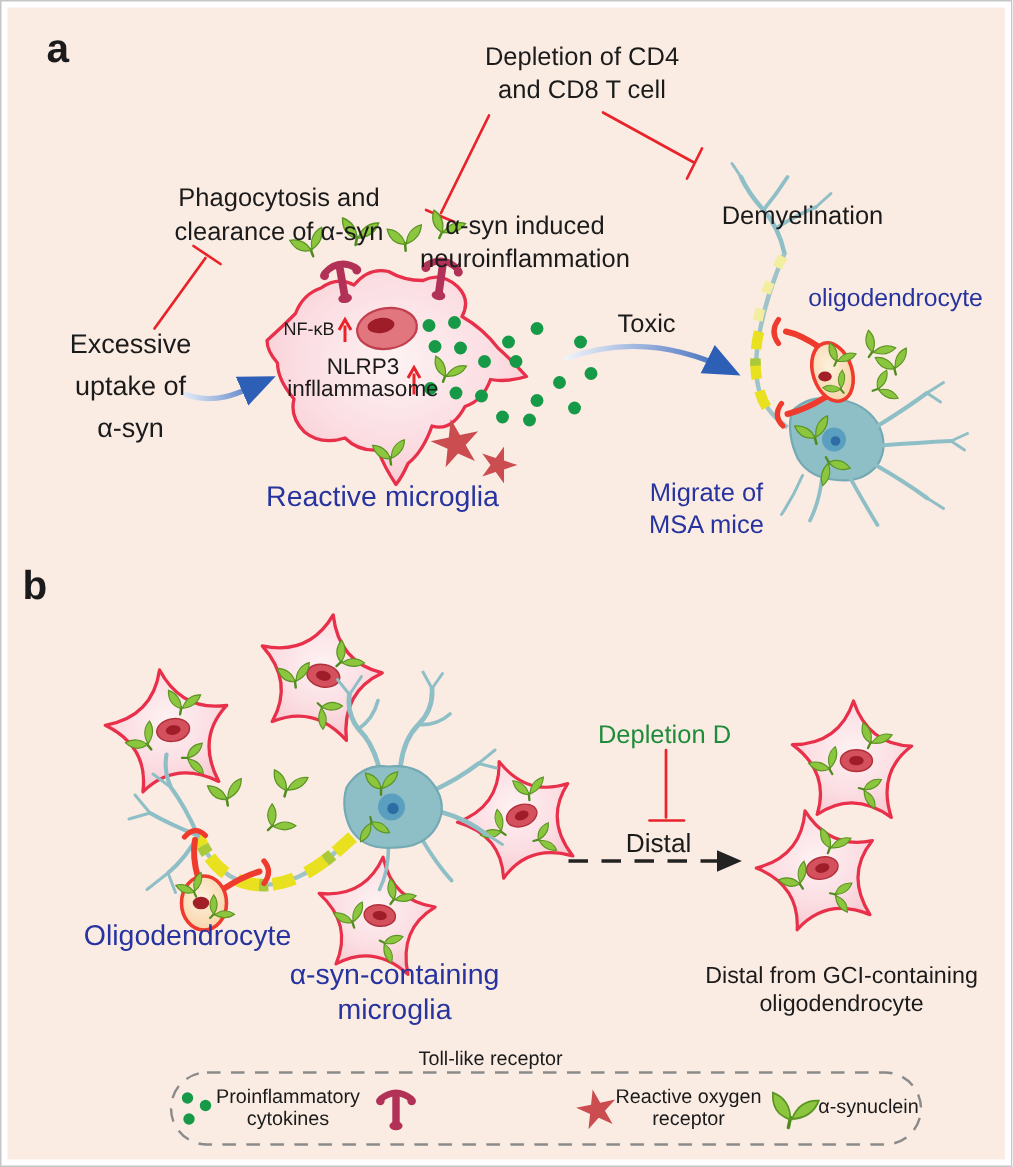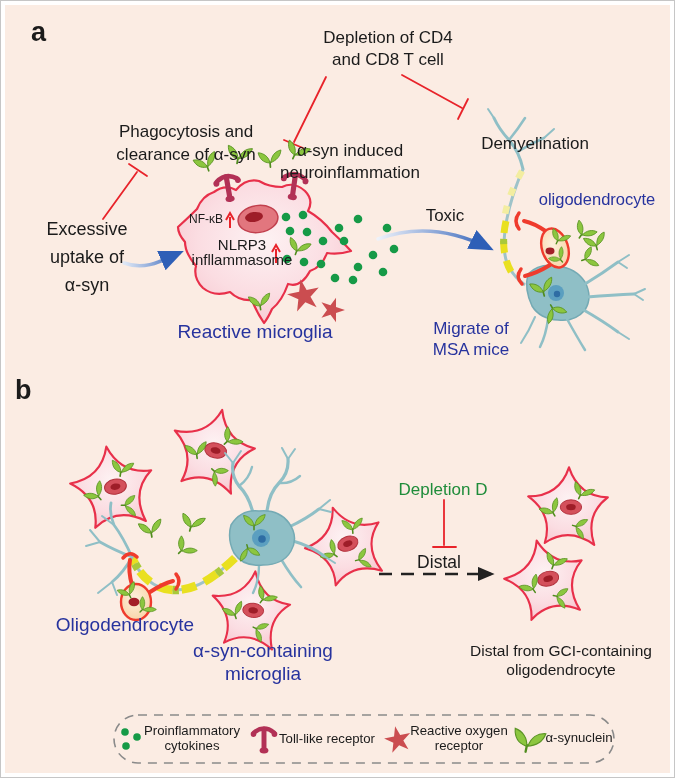--- a/index.html
+++ b/index.html
@@ -343,21 +343,21 @@
 
   <div class="lbl leftalign small" style="left:188px;top:211px;">NF-κB</div>
 
   <div class="lbl small" style="left:241px;top:237px;font-size:15px;">
     <div>NLRP3</div>
     <div>infllammasome</div>
   </div>
 
   <div class="lbl blue" style="left:254px;top:320px;font-size:19px;">Reactive microglia</div>
 
-  <div class="lbl" style="left:444px;top:204px;">Toxic</div>
+  <div class="lbl" style="left:430px;top:204px;">Toxic</div>
 
   <div class="lbl blue" style="left:596px;top:188px;font-size:16.5px;line-height:21px;">
     <div>oligodendrocyte</div>
   </div>
 
   <div class="lbl blue" style="left:470px;top:317px;line-height:21px;">
     <div>Migrate of</div>
     <div>MSA mice</div>
   </div>
 
@@ -376,19 +376,19 @@
 
   <div class="lbl" style="left:560px;top:640px;font-size:15.5px;line-height:19px;">
     <div>Distal from GCI-containing</div>
     <div>oligodendrocyte</div>
   </div>
 
   <div class="lbl small" style="left:191px;top:722px;font-size:13.2px;line-height:15px;">
     <div>Proinflammatory</div>
     <div>cytokines</div>
   </div>
-  <div class="lbl small" style="left:326px;top:731px;font-size:13.2px;">Toll-like receptor</div>
+  <div class="lbl small" style="left:326px;top:698px;font-size:13.2px;">Toll-like receptor</div>
   <div class="lbl small" style="left:458px;top:722px;font-size:13.2px;line-height:15px;">
     <div>Reactive oxygen</div>
     <div>receptor</div>
   </div>
   <div class="lbl small" style="left:578px;top:730px;font-size:13.2px;">α-synuclein</div>
 </div>
 
 </body></html>

